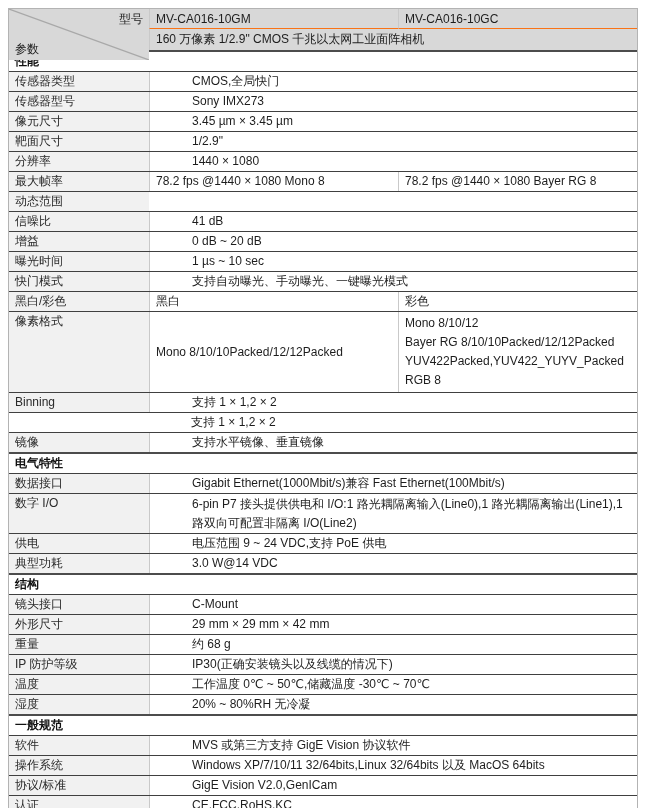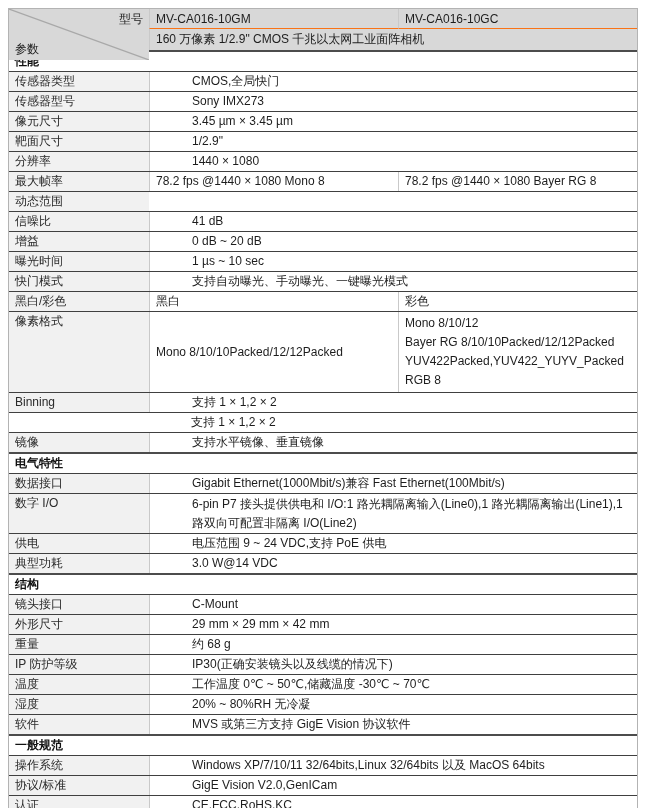--- a/index.html
+++ b/index.html
@@ -209,28 +209,28 @@
   </div>
   <div class="grid-row body-row">
     <div class="cell label-cell">温度</div>
     <div class="cell span2">工作温度 0℃ ~ 50℃,储藏温度 -30℃ ~ 70℃</div>
   </div>
   <div class="grid-row body-row">
     <div class="cell label-cell">湿度</div>
     <div class="cell span2">20% ~ 80%RH 无冷凝</div>
   </div>
 
+  <div class="grid-row section-row">
+    <div class="cell section-title" style="grid-column:1/4">一般规范</div>
+  </div>
+
   <div class="grid-row body-row">
     <div class="cell label-cell">软件</div>
     <div class="cell span2">MVS 或第三方支持 GigE Vision 协议软件</div>
   </div>
-
-  <div class="grid-row section-row">
-    <div class="cell section-title" style="grid-column:1/4">一般规范</div>
-  </div>
   <div class="grid-row body-row">
     <div class="cell label-cell">操作系统</div>
     <div class="cell span2">Windows XP/7/10/11 32/64bits,Linux 32/64bits 以及 MacOS 64bits</div>
   </div>
   <div class="grid-row body-row">
     <div class="cell label-cell">协议/标准</div>
     <div class="cell span2">GigE Vision V2.0,GenICam</div>
   </div>
   <div class="grid-row body-row">
     <div class="cell label-cell">认证</div>

